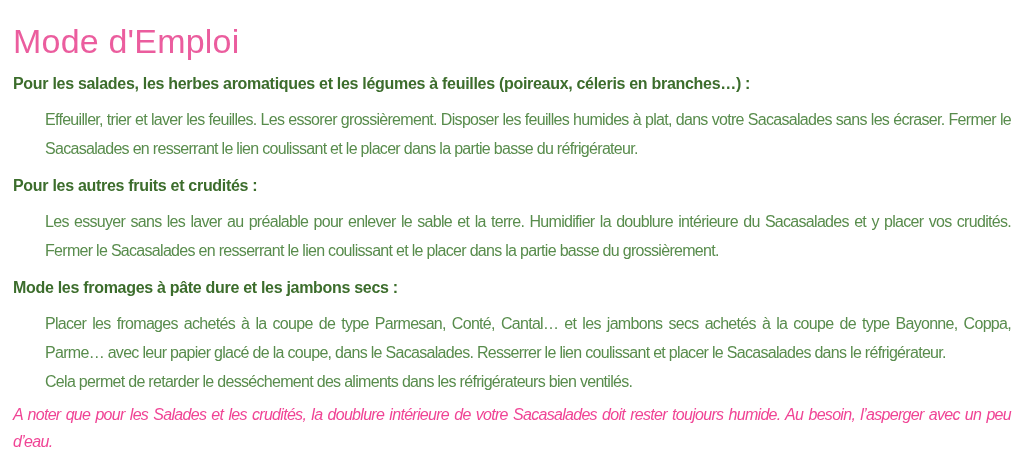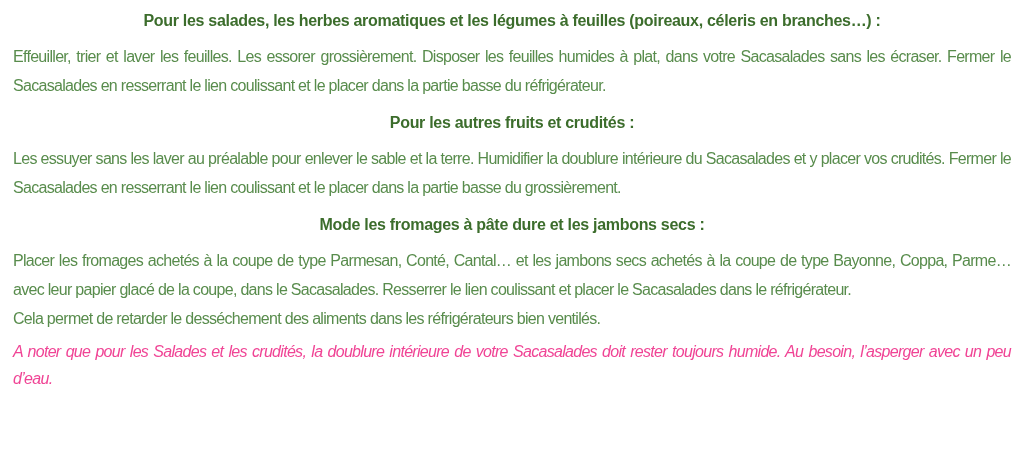--- a/index.html
+++ b/index.html
@@ -31,47 +31,47 @@
     color: var(--title-pink);
     letter-spacing: 0.2px;
   }
   .sec-heading {
     margin: 10px 0 0;
     font-size: 16px;
     line-height: 22px;
     font-weight: 700;
     color: var(--heading-green);
     letter-spacing: -0.3px;
-    text-align: center;
   }
   .body-text {
     margin: 10px 0 0;
     font-size: 16px;
     line-height: 29px;
     color: var(--body-green);
     text-align: justify;
     letter-spacing: -0.7px;
   }
-  .sec-heading + .body-text { margin-top: 10px; }
+  .sec-heading + .body-text { margin-top: 10px; margin-left: 32px; }
   section + section .sec-heading { margin-top: 12px; }
   .note {
     margin: 5px 0 0;
     font-size: 16px;
     line-height: 27px;
     font-style: italic;
     color: var(--note-pink);
     text-align: justify;
     letter-spacing: -0.7px;
   }
 </style>
 </head>
 <body>
 
 <main class="page">
 
+  <h1 class="page-title">Mode d'Emploi</h1>
 
   <section>
     <h2 class="sec-heading">Pour les salades, les herbes aromatiques et les légumes à feuilles (poireaux, céleris en branches…) :</h2>
     <p class="body-text">Effeuiller, trier et laver les feuilles. Les essorer grossièrement. Disposer les feuilles humides à plat, dans votre Sacasalades sans les écraser. Fermer le Sacasalades en resserrant le lien coulissant et le placer dans la partie basse du réfrigérateur.</p>
   </section>
 
   <section>
     <h2 class="sec-heading">Pour les autres fruits et crudités :</h2>
     <p class="body-text">Les essuyer sans les laver au préalable pour enlever le sable et la terre. Humidifier la doublure intérieure du Sacasalades et y placer vos crudités. Fermer le Sacasalades en resserrant le lien coulissant et le placer dans la partie basse du grossièrement.</p>
   </section>

